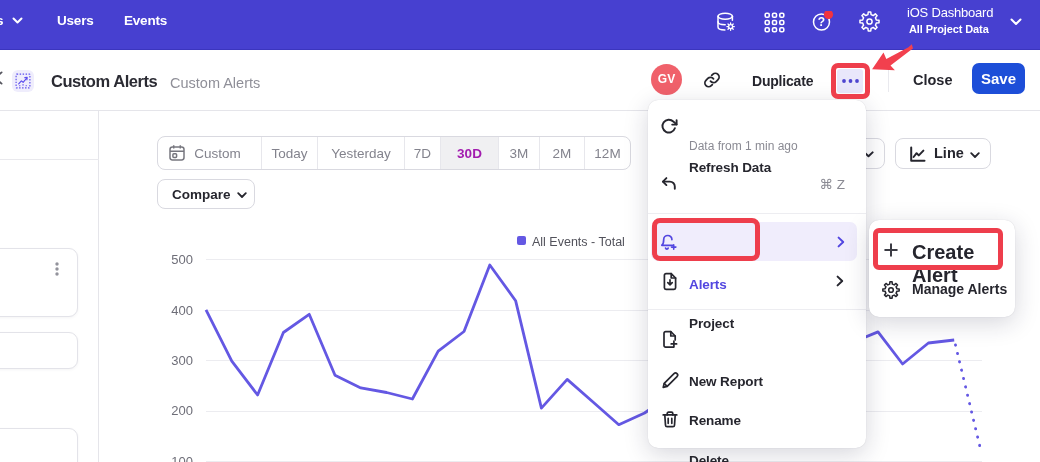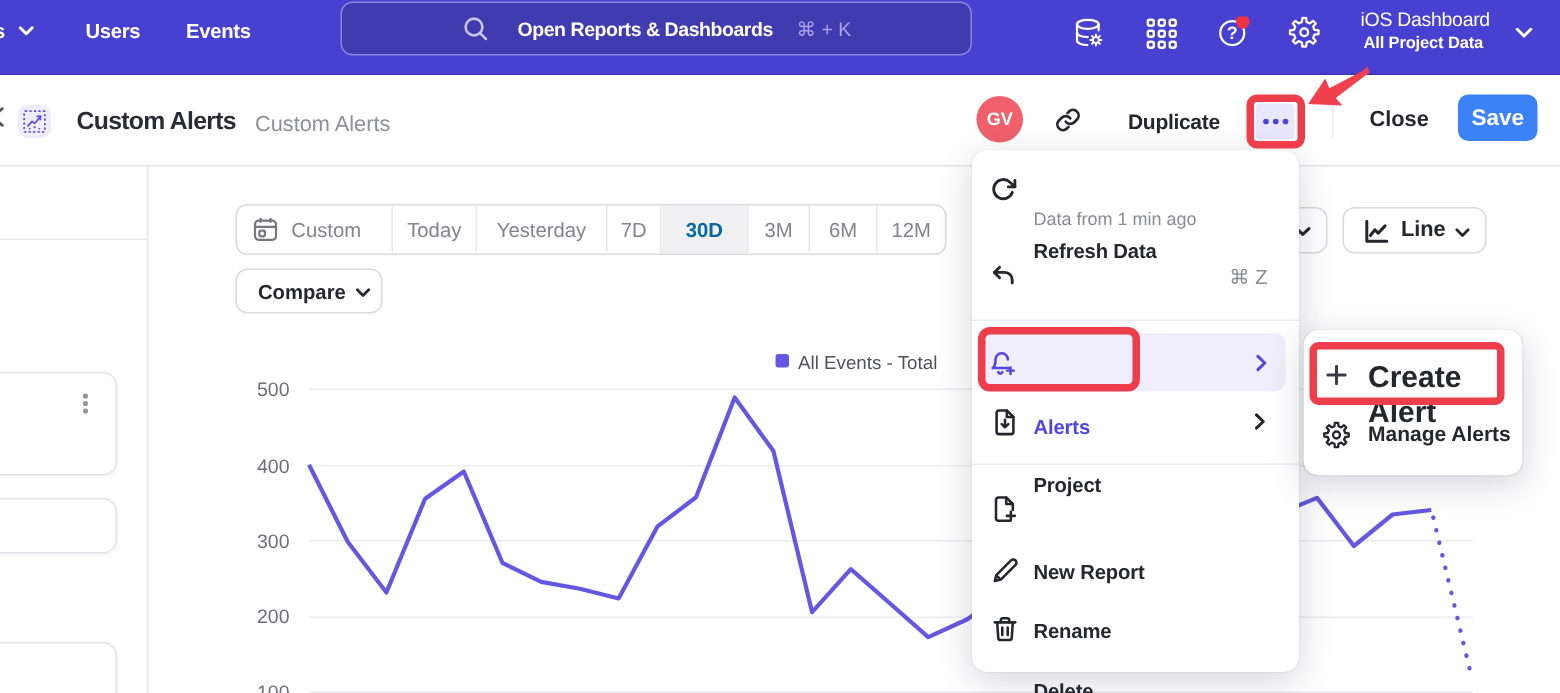--- a/index.html
+++ b/index.html
@@ -48,25 +48,25 @@
           <line x1="2" y1="7.3" x2="16" y2="7.3"></line>
           <rect x="4.9" y="9.8" width="3.7" height="3.7" rx="0.9"></rect>
         </svg>Custom</div>
       <div class="segd"></div>
         <div class="seg" style="width:55px;">Today</div>
       <div class="segd"></div>
         <div class="seg" style="width:86px;">Yesterday</div>
       <div class="segd"></div>
         <div class="seg" style="width:35px;">7D</div>
       <div class="segd"></div>
-        <div class="seg" style="width:57px; background:#f0f0f2; color:#0369a1; font-weight:700;">30D</div>
+        <div class="seg" style="width:57px; background:#f0f0f2; color:#a21caf; font-weight:700;">30D</div>
       <div class="segd"></div>
         <div class="seg" style="width:40px;">3M</div>
       <div class="segd"></div>
-        <div class="seg" style="width:44px;">6M</div>
+        <div class="seg" style="width:44px;">2M</div>
       <div class="segd"></div>
         <div class="seg" style="flex:1;">12M</div>
     </div>
 
     <div class="obtn" style="left:157px; top:179px; width:98px; height:30px;">
       <span class="abs" style="left:14px; top:7px; font-size:13.5px; font-weight:700; color:#26262e;">Compare</span>
       <svg class="abs" style="left:79px; top:12px;" width="10" height="7" viewBox="0 0 10 7">
           <polyline points="1.2,1.2 5,5 8.8,1.2" fill="none" stroke="#26262e" stroke-width="1.8" stroke-linecap="round" stroke-linejoin="round"></polyline>
         </svg>
     </div>
@@ -122,28 +122,20 @@
     <div class="card" style="left:-22px; top:332px; width:100px; height:37px;"></div>
     <div class="card" style="left:-22px; top:428px; width:100px; height:60px;"></div>
   </div>
   <div id="topbar">
     <span class="navtxt" style="left:-4px; top:13px;">s</span>
     <svg class="abs" style="left:12px; top:17px;" width="11" height="8" viewBox="0 0 11 8">
         <polyline points="1.5,1.5 5.5,5.5 9.5,1.5" fill="none" stroke="#fff" stroke-width="2" stroke-linecap="round" stroke-linejoin="round"></polyline>
       </svg>
     <span class="navtxt" style="left:57px; top:13px;">Users</span>
     <span class="navtxt" style="left:124px; top:13px;">Events</span>
-    <div id="search">
-      <svg class="abs" style="left:80px; top:8px;" width="19" height="19" viewBox="0 0 19 19">
-          <circle cx="8" cy="8" r="5.6" fill="none" stroke="#c9c6f2" stroke-width="1.7"></circle>
-          <line x1="12.2" y1="12.2" x2="16" y2="16" stroke="#c9c6f2" stroke-width="1.7" stroke-linecap="round"></line>
-        </svg>
-      <span class="abs" style="left:117px; top:10px; color:#fff; font-size:13px; font-weight:700; letter-spacing:-0.3px;">Open Reports &amp; Dashboards</span>
-      <span class="abs" style="left:303px; top:10px; color:#a8a3ea; font-size:13px;">⌘ + K</span>
-    </div>
 
     <svg class="abs" style="left:715px; top:11px;" width="22" height="22" viewBox="0 0 22 22" fill="none" stroke="#fff" stroke-width="1.5" stroke-linecap="round">
       <ellipse cx="10.2" cy="5.2" rx="7.2" ry="3"></ellipse>
       <path d="M3 5.2 v5.5 c0 1.7 3.1 3 7.2 3"></path>
       <path d="M3 10.7 v5.3 c0 1.7 3.1 3 6.9 3"></path>
       <path d="M17.4 5.2 v4"></path>
       <g stroke-width="1.3">
           <circle cx="15.6" cy="15.6" r="2"></circle>
           <path d="M15.6 11.9v1.2M15.6 18.1v1.2M19.3 15.6h-1.2M13.1 15.6h-1.2M18.2 13l-.9.9M13.9 17.3l-.9.9M18.2 18.2l-.9-.9M13.9 13.9l-.9-.9"></path>
         </g>
@@ -209,21 +201,21 @@
     <div class="abs" style="left:837px; top:18px; width:26px; height:24px; background:#e9e7fb; border-radius:3px;"></div>
     <svg class="abs" style="left:840px; top:27px;" width="21" height="6" viewBox="0 0 21 6">
         <g fill="#4d44cf">
           <circle cx="4" cy="3" r="1.9"></circle>
           <circle cx="10.5" cy="3" r="1.9"></circle>
           <circle cx="17" cy="3" r="1.9"></circle>
         </g>
       </svg>
     <div class="abs" style="left:888px; top:14px; width:1px; height:27px; background:#e9e9ee;"></div>
     <span class="abs" style="left:913px; top:21px; font-size:14.5px; font-weight:700; color:#26262e;">Close</span>
-    <div class="abs" style="left:972px; top:12px; width:53px; height:31px; background:#3b82f6; border-radius:7px; color:#fff; font-size:15px; font-weight:700; text-align:center; line-height:31px;">Save</div>
+    <div class="abs" style="left:972px; top:12px; width:53px; height:31px; background:#1d4ed8; border-radius:7px; color:#fff; font-size:15px; font-weight:700; text-align:center; line-height:31px;">Save</div>
   </div>
   <div id="menu">
     <svg class="abs" style="left:12px; top:17px;" width="18" height="18" viewBox="0 0 18 18" fill="none" stroke="#26262e" stroke-width="1.9" stroke-linecap="round" stroke-linejoin="round">
       <path d="M16.6 3.2v4.4h-4.4"></path>
         <path d="M14.9 11.2a6.4 6.4 0 1 1-1.6-6.7l3.3 2.9"></path>
     </svg>
     <span class="mi" style="top:18px;">Refresh Data</span>
     <span class="abs" style="left:41px; top:39px; font-size:12px; color:#8a8a93;">Data from 1 min ago</span>
     <svg class="abs" style="left:12px; top:75px;" width="18" height="18" viewBox="0 0 18 18" fill="none" stroke="#26262e" stroke-width="1.9" stroke-linecap="round" stroke-linejoin="round">
       <polyline points="6.4,3.1 2.9,6.6 6.4,10.1"></polyline>

